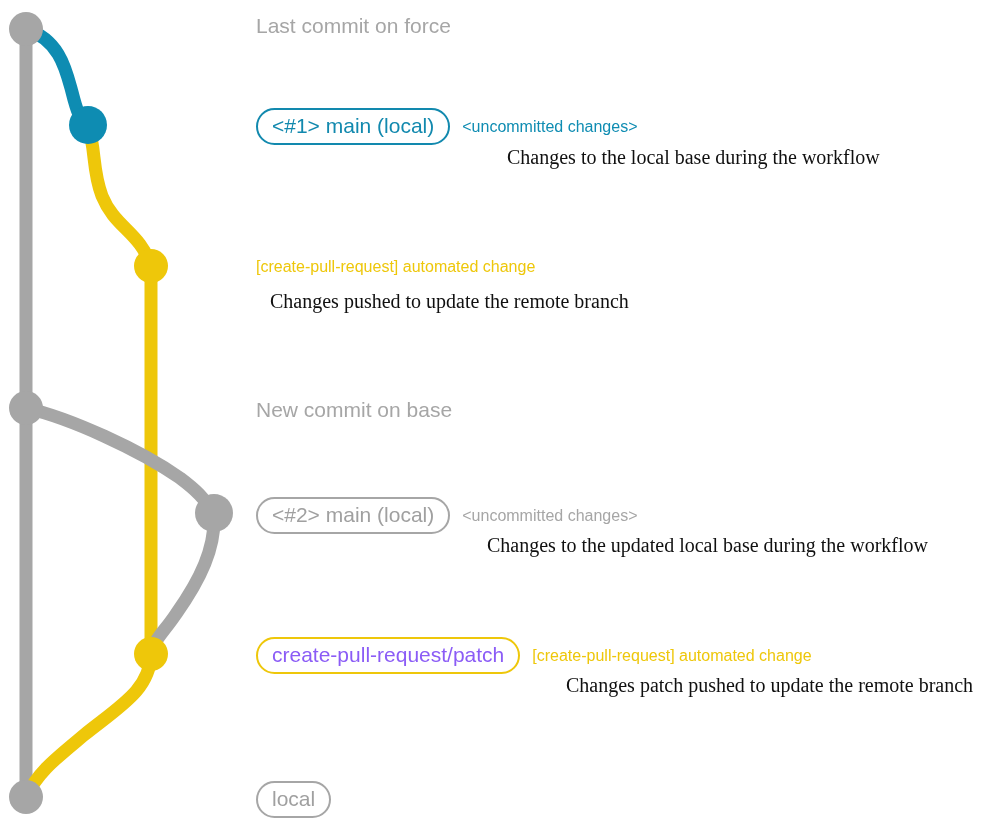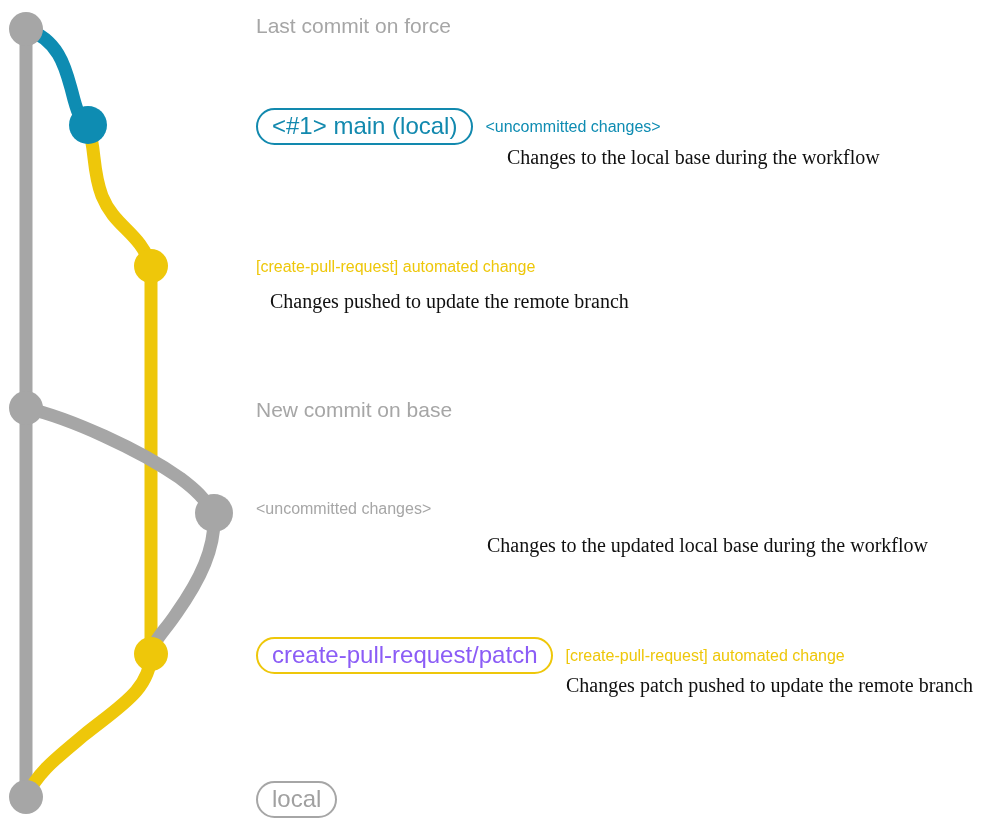--- a/index.html
+++ b/index.html
@@ -44,21 +44,21 @@
     display: flex;
     align-items: center;
     white-space: nowrap;
   }
 
   .badge {
     display: inline-block;
     border: 2px solid #ef4444;
     border-radius: 999px;
     padding: 5px 14px 6px 14px;
-    font-size: 24px;
+    font-size: 21px;
     line-height: 22px;
     color: #999999;
     background: #ffffff;
     box-sizing: border-box;
   }
   .badge.blue  { border-color: #1289ae; color: #1289ae; }
   .badge.yellow{ border-color: #eec70a; color: #8b5cf6; }
   .badge.gray  { border-color: #a6a6a6; color: #a0a0a0; }
 
   .commit-title {
@@ -141,20 +141,21 @@
     </div>
     <div class="desc" style="left:270px; top:290px;">Changes pushed to update the remote branch</div>
   </div>
 
   <div class="row" style="top:0">
     <div class="section-title" style="left:256px; top:398px;">New commit on base</div>
   </div>
 
   <div class="row" style="top:0">
     <div class="headline" style="left:256px; top:497px;">
+      <span class="badge gray">&lt;#2&gt; main (local)</span>
       <span class="commit-title gray">&lt;uncommitted changes&gt;</span>
     </div>
     <div class="desc" style="left:487px; top:534px;">Changes to the updated local base during the workflow</div>
   </div>
 
   <div class="row" style="top:0">
     <div class="headline" style="left:256px; top:637px;">
       <span class="badge yellow">create-pull-request/patch</span>
       <span class="commit-title yellow">[create-pull-request] automated change</span>
     </div>

